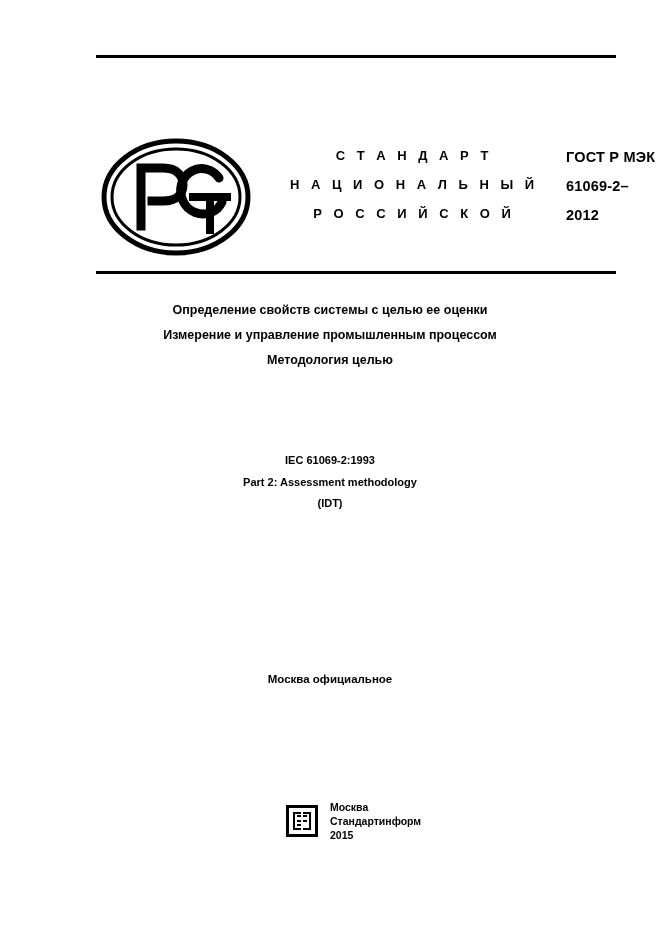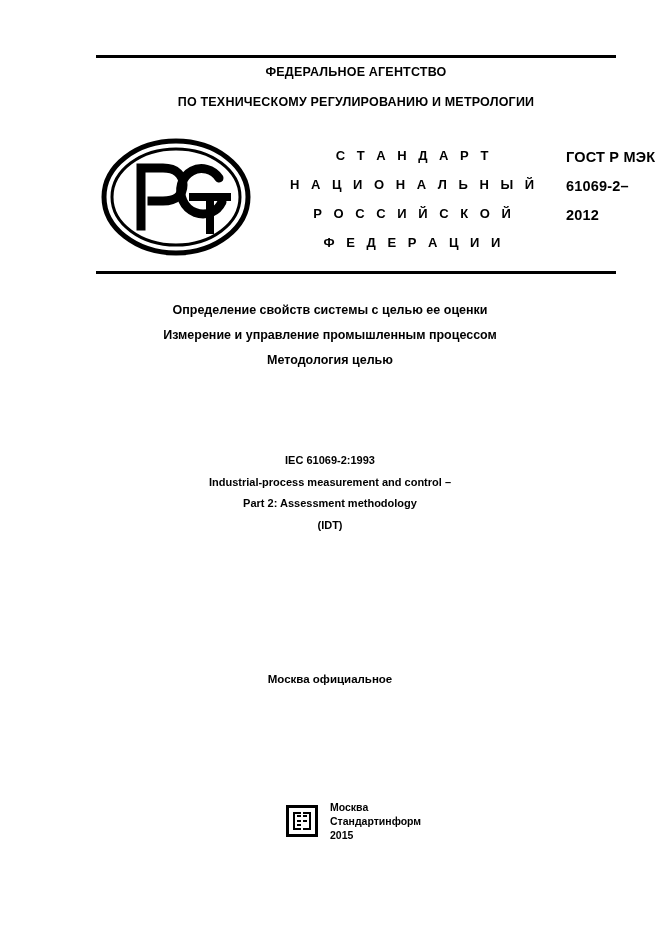--- a/index.html
+++ b/index.html
@@ -159,24 +159,20 @@
     line-height: 14px;
   }
 </style>
 </head>
 <body>
 
 <div class="page">
 
   <div class="rule rule-top"></div>
 
-  <div class="agency">
-    <div class="line">ФЕДЕРАЛЬНОЕ АГЕНТСТВО</div>
-    <div class="line">ПО ТЕХНИЧЕСКОМУ РЕГУЛИРОВАНИЮ И МЕТРОЛОГИИ</div>
-  </div>
 
   <div class="std-block">
 
     <div class="emblem">
       <svg width="150" height="118" viewBox="0 0 150 118" xmlns="http://www.w3.org/2000/svg">
         <ellipse cx="75" cy="59" rx="72" ry="56" fill="none" stroke="#000" stroke-width="5"></ellipse>
         <ellipse cx="75" cy="59" rx="64" ry="48" fill="none" stroke="#000" stroke-width="3"></ellipse>
 
         <path d="M40 88 L40 30 L62 30 C76 30 82 38 82 47 C82 56 76 63 62 63 L51 63" fill="none" stroke="#000" stroke-width="9" stroke-linecap="square"></path>
 
@@ -184,42 +180,40 @@
 
         <path d="M92 59 L126 59" stroke="#000" stroke-width="8" stroke-linecap="square"></path>
         <path d="M109 59 L109 92" stroke="#000" stroke-width="8" stroke-linecap="square"></path>
       </svg>
     </div>
 
     <div class="nat-std">
       <div>С Т А Н Д А Р Т</div>
       <div>Н А Ц И О Н А Л Ь Н Ы Й</div>
       <div>Р О С С И Й С К О Й</div>
-      <div>Ф Е Д Е Р А Ц И И</div>
     </div>
 
     <div class="gost-code">
       <div>ГОСТ Р МЭК</div>
       <div>61069-2–</div>
       <div>2012</div>
     </div>
 
   </div>
 
   <div class="rule rule-bottom"></div>
 
   <div class="ru-title">
     <div>Определение свойств системы с целью ее оценки</div>
     <div>Измерение и управление промышленным процессом</div>
     <div>Методология целью</div>
   </div>
 
   <div class="en-title">
     <div>IEC 61069-2:1993</div>
-    <div>Industrial-process measurement and control –</div>
     <div>Part 2: Assessment methodology</div>
     <div>(IDT)</div>
   </div>
 
   <div class="official">Москва официальное</div>
 
   <div class="footer">
     <div class="footer-logo">
       <svg width="34" height="34" viewBox="0 0 34 34" xmlns="http://www.w3.org/2000/svg">
         <rect x="1" y="1" width="32" height="32" fill="#000"></rect>

